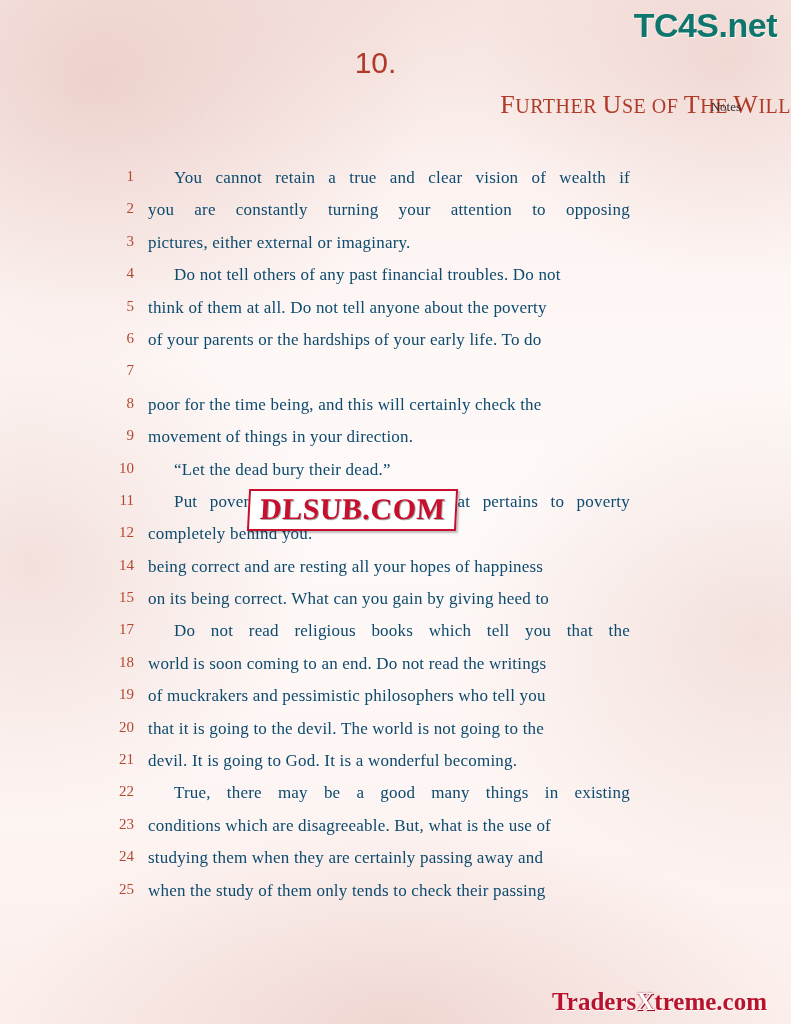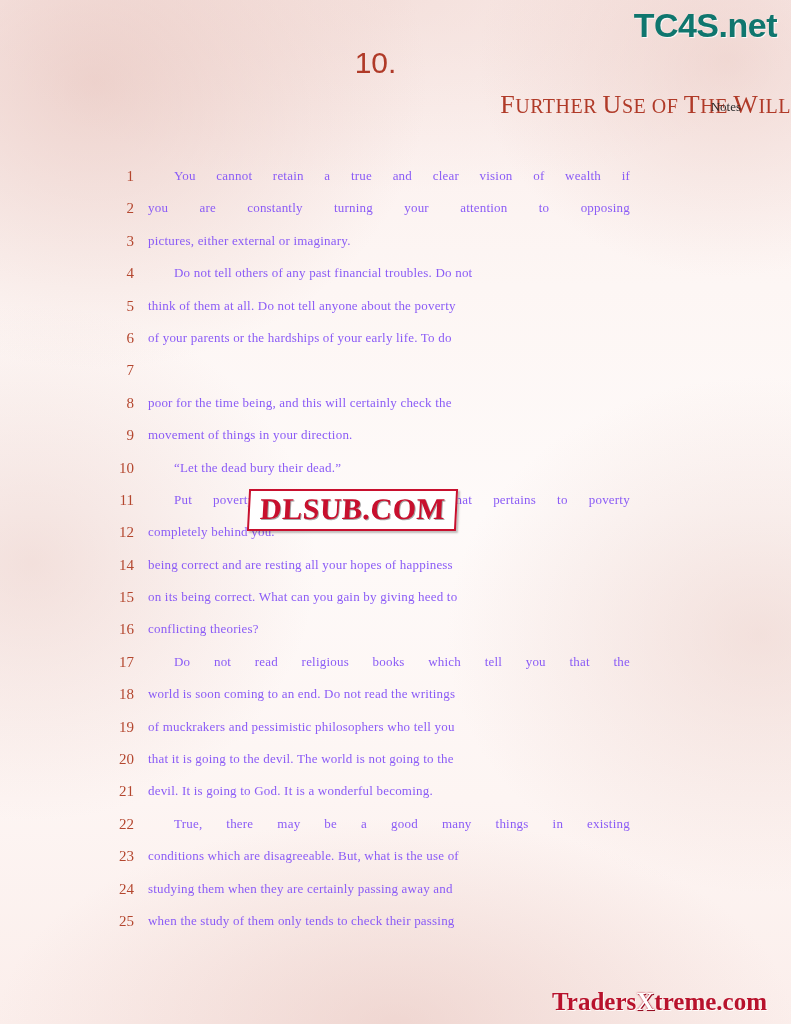--- a/index.html
+++ b/index.html
@@ -107,22 +107,22 @@
     position: absolute;
     left: -40px;
     width: 26px;
     text-align: right;
     color: #b4472f;
     font-size: 15px;
     font-family: "Liberation Serif", serif;
   }
   .line-row { position: relative; }
   .line-text {
-    font-size: 13px;
-    color: #8b5cf6;
+    font-size: 17px;
+    color: #0c4a6e;
     font-family: "Liberation Serif", serif;
     white-space: pre;
     width: 100%;
     letter-spacing: 0.2px;
   }
   .line-text.justify {
     display: flex;
     justify-content: space-between;
     white-space: normal;
   }
@@ -279,24 +279,20 @@
     <div class="line-row">
         <span class="line-num">14</span>
         <span class="line-text">being correct and are resting all your hopes of happiness</span>
       </div>
 
     <div class="line-row">
         <span class="line-num">15</span>
         <span class="line-text">on its being correct. What can you gain by giving heed to</span>
       </div>
 
-    <div class="line-row">
-        <span class="line-num">16</span>
-        <span class="line-text">conflicting theories?</span>
-      </div>
 
     <div class="line-row">
         <span class="line-num">17</span>
         <span class="line-text justify indent">
           <span>Do</span>
           <span>not</span>
           <span>read</span>
           <span>religious</span>
           <span>books</span>
           <span>which</span>

